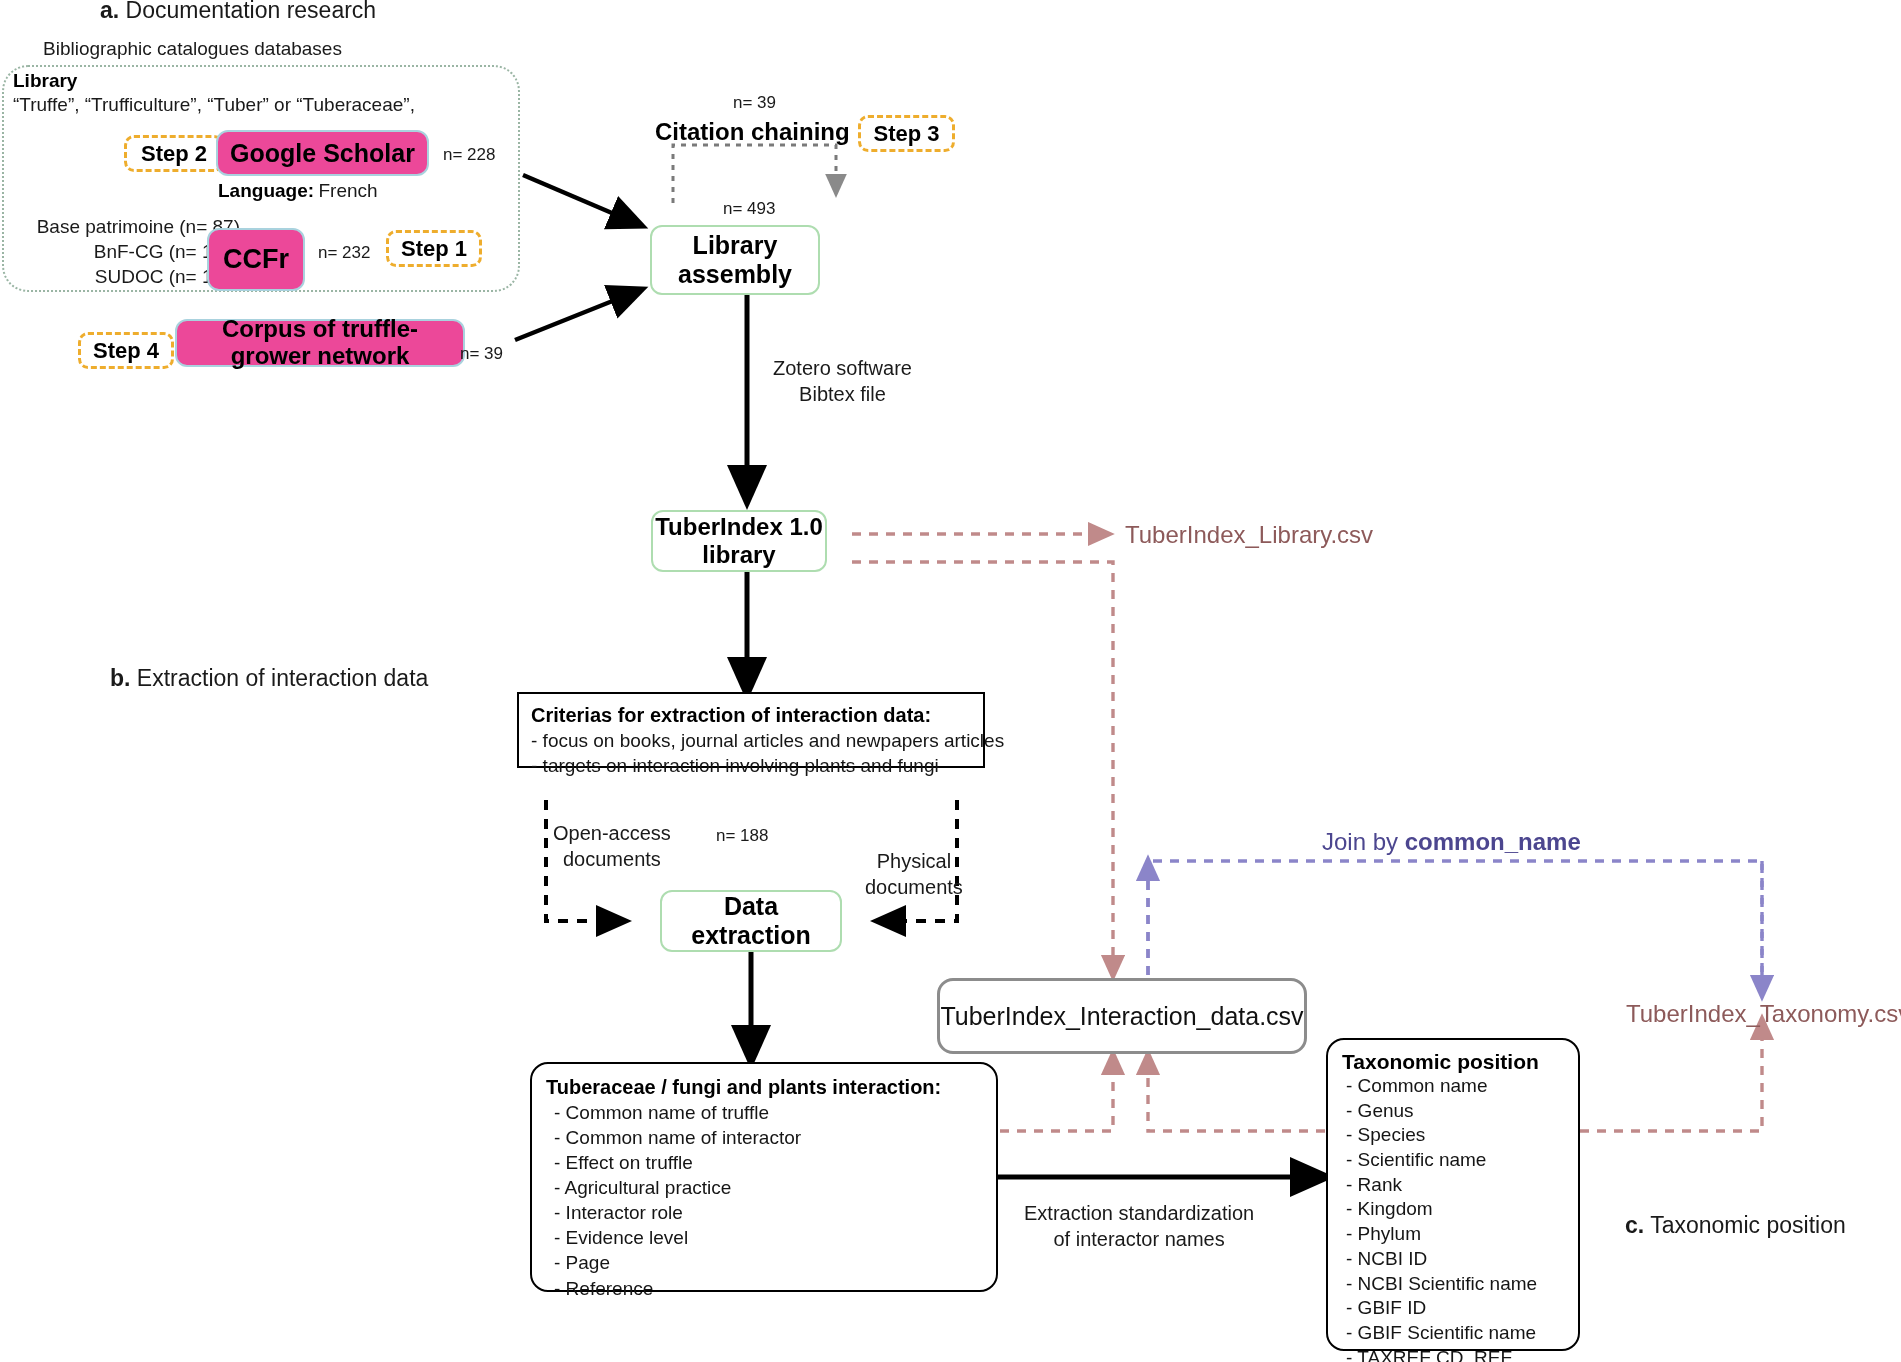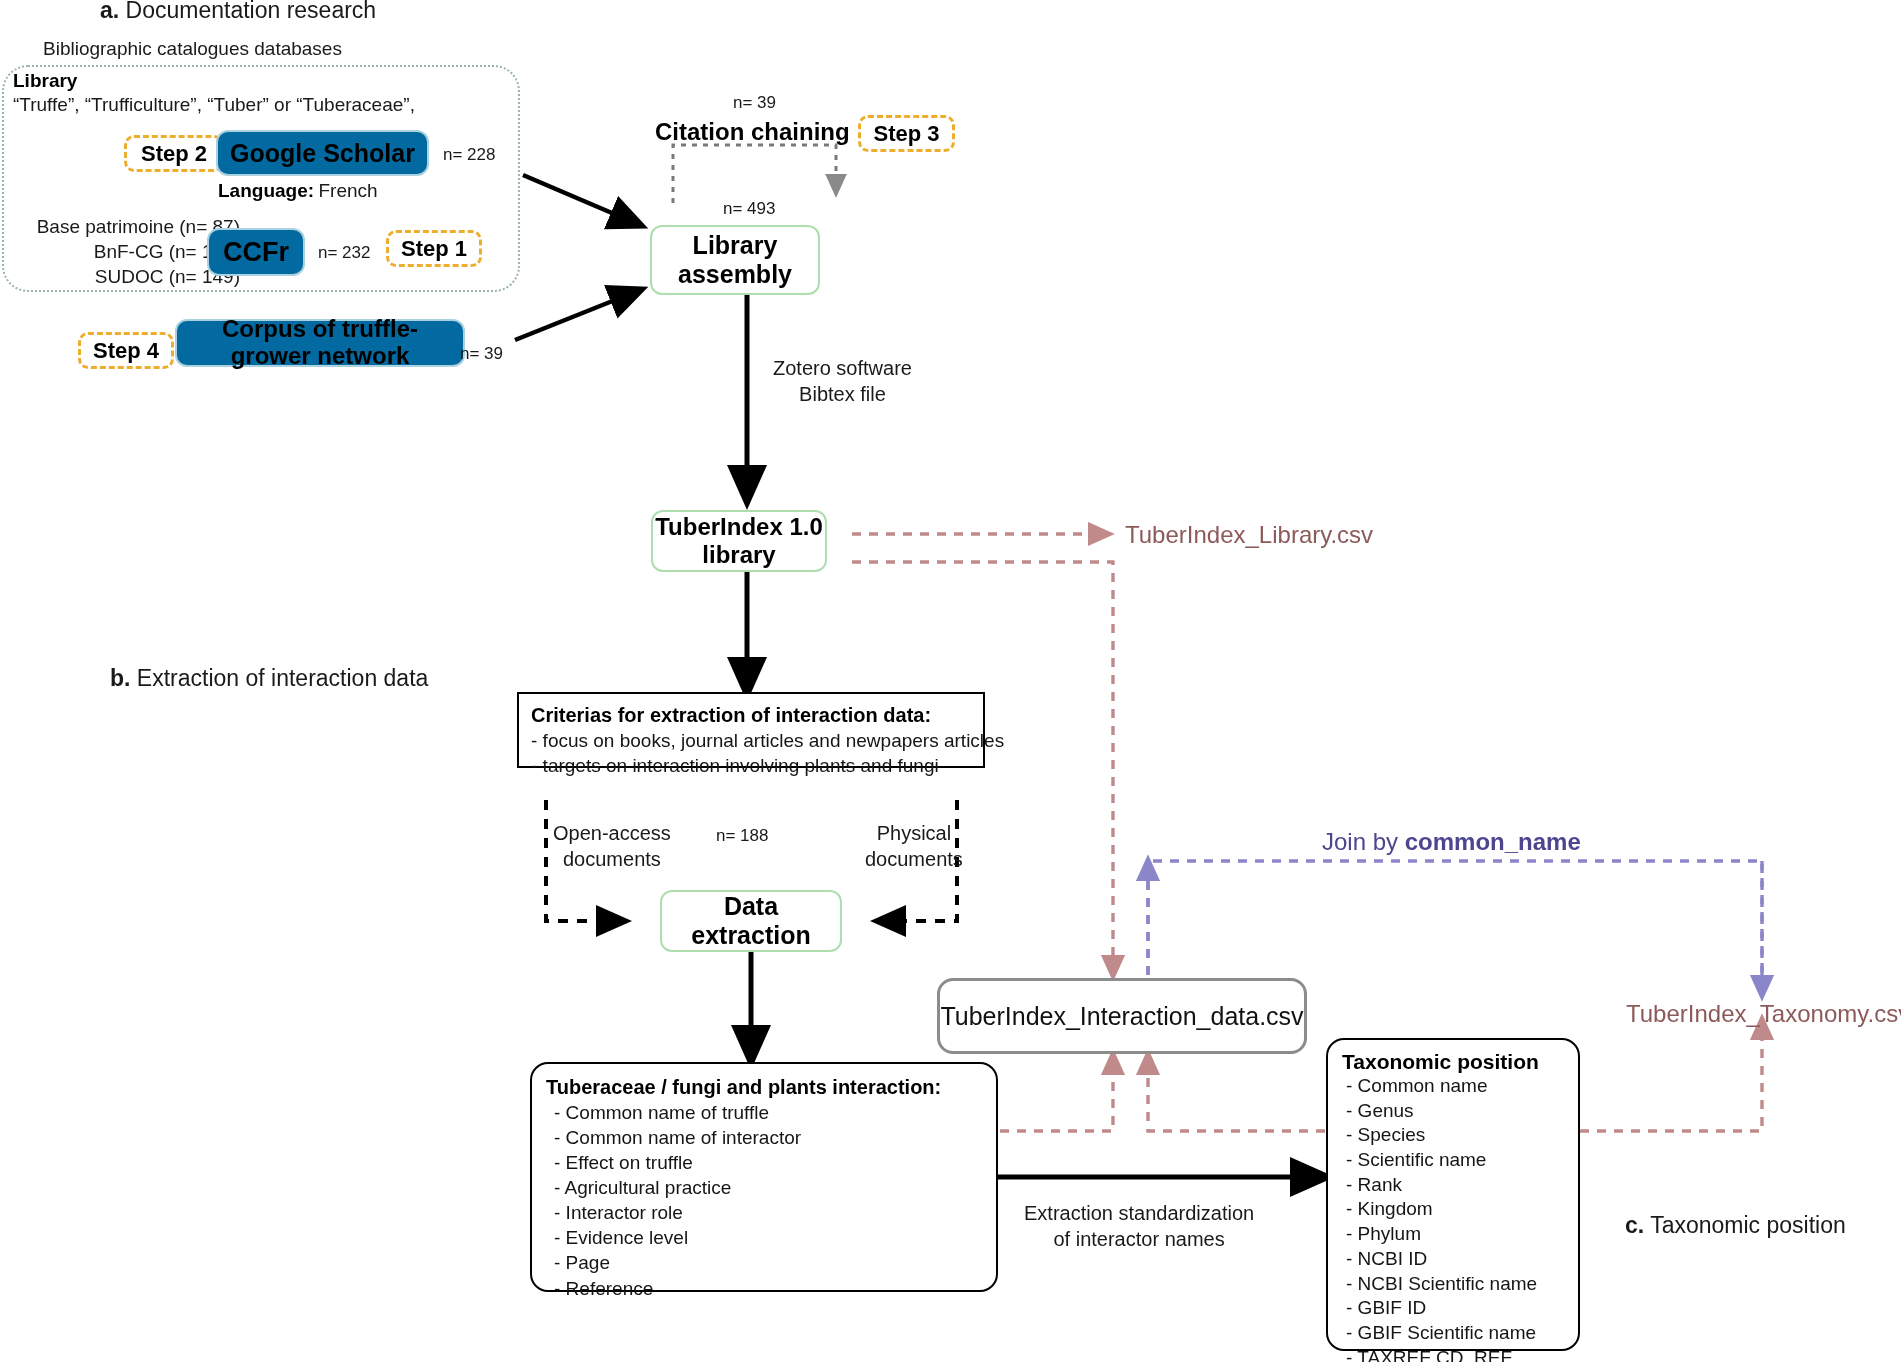--- a/index.html
+++ b/index.html
@@ -66,21 +66,21 @@
     border-radius: 26px;
     box-sizing: border-box;
   }
   .blue-box {
     border: 2.5px solid #a9d2de;
     border-radius: 12px;
     box-sizing: border-box;
     display: flex;
     align-items: center;
     justify-content: center;
-    background: #0369a1;
+    background: #ec4899;
     font-weight: bold;
     color: #000;
     text-align: center;
     line-height: 1.12;
   }
   .green-box {
     border: 2.5px solid #aeddb0;
     border-radius: 12px;
     box-sizing: border-box;
     display: flex;
@@ -255,21 +255,21 @@
   <div class="abs blue-box" style="left:216px; top:130px; width:213px; height:46px; font-size:25px;">Google Scholar</div>
   <div class="abs n-label" style="left:443px; top:145px;">n= 228</div>
   <div class="abs" style="left:218px; top:180px;">
     <span class="keywords-title">Language:</span>
     <span class="keywords-text">French</span>
   </div>
 
   <div class="abs db-line" style="left:10px; top:216px; width:230px;">Base patrimoine (n= 87)</div>
   <div class="abs db-line" style="left:10px; top:241px; width:230px;">BnF-CG (n= 133)</div>
   <div class="abs db-line" style="left:10px; top:266px; width:230px;">SUDOC (n= 149)</div>
-  <div class="abs blue-box" style="left:207px; top:228px; width:98px; height:48px; font-size:27px;">CCFr</div>
+  <div class="abs blue-box" style="left:207px; top:228px; width:98px; height:63px; font-size:27px;">CCFr</div>
   <div class="abs n-label" style="left:318px; top:243px;">n= 232</div>
   <div class="abs step-badge" style="left:386px; top:230px; width:96px; height:37px;">Step 1</div>
 
   <div class="abs step-badge" style="left:78px; top:332px; width:96px; height:37px;">Step 4</div>
   <div class="abs blue-box" style="left:175px; top:319px; width:290px; height:48px; font-size:24px; padding:0 20px;">Corpus of truffle-grower network</div>
   <div class="abs n-label" style="left:460px; top:344px;">n= 39</div>
 
   <div class="abs n-label" style="left:733px; top:93px;">n= 39</div>
   <div class="abs citation-title" style="left:655px; top:118px;">Citation chaining</div>
   <div class="abs step-badge" style="left:858px; top:115px; width:97px; height:37px;">Step 3</div>
@@ -294,21 +294,21 @@
   <div class="abs black-box" style="left:517px; top:692px; width:468px; height:76px;">
     <div class="list-title">Criterias for extraction of interaction data:</div>
     <div class="crit-item">- focus on books, journal articles and newpapers articles</div>
     <div class="crit-item">- targets on interaction involving plants and fungi</div>
   </div>
 
   <div class="abs edge-note" style="left:553px; top:820px;">
     <div>Open-access</div>
     <div>documents</div>
   </div>
-  <div class="abs edge-note" style="left:865px; top:820px;">
+  <div class="abs edge-note" style="left:865px; top:848px;">
     <div>Physical</div>
     <div>documents</div>
   </div>
   <div class="abs n-label" style="left:716px; top:826px;">n= 188</div>
 
   <div class="abs green-box" style="left:660px; top:890px; width:182px; height:62px; font-size:25px;">Data extraction</div>
 
   <div class="abs round-black-box" style="left:530px; top:1062px; width:468px; height:230px;">
     <div class="list-title">Tuberaceae / fungi and plants interaction:</div>
     <div style="padding-left:8px;">

